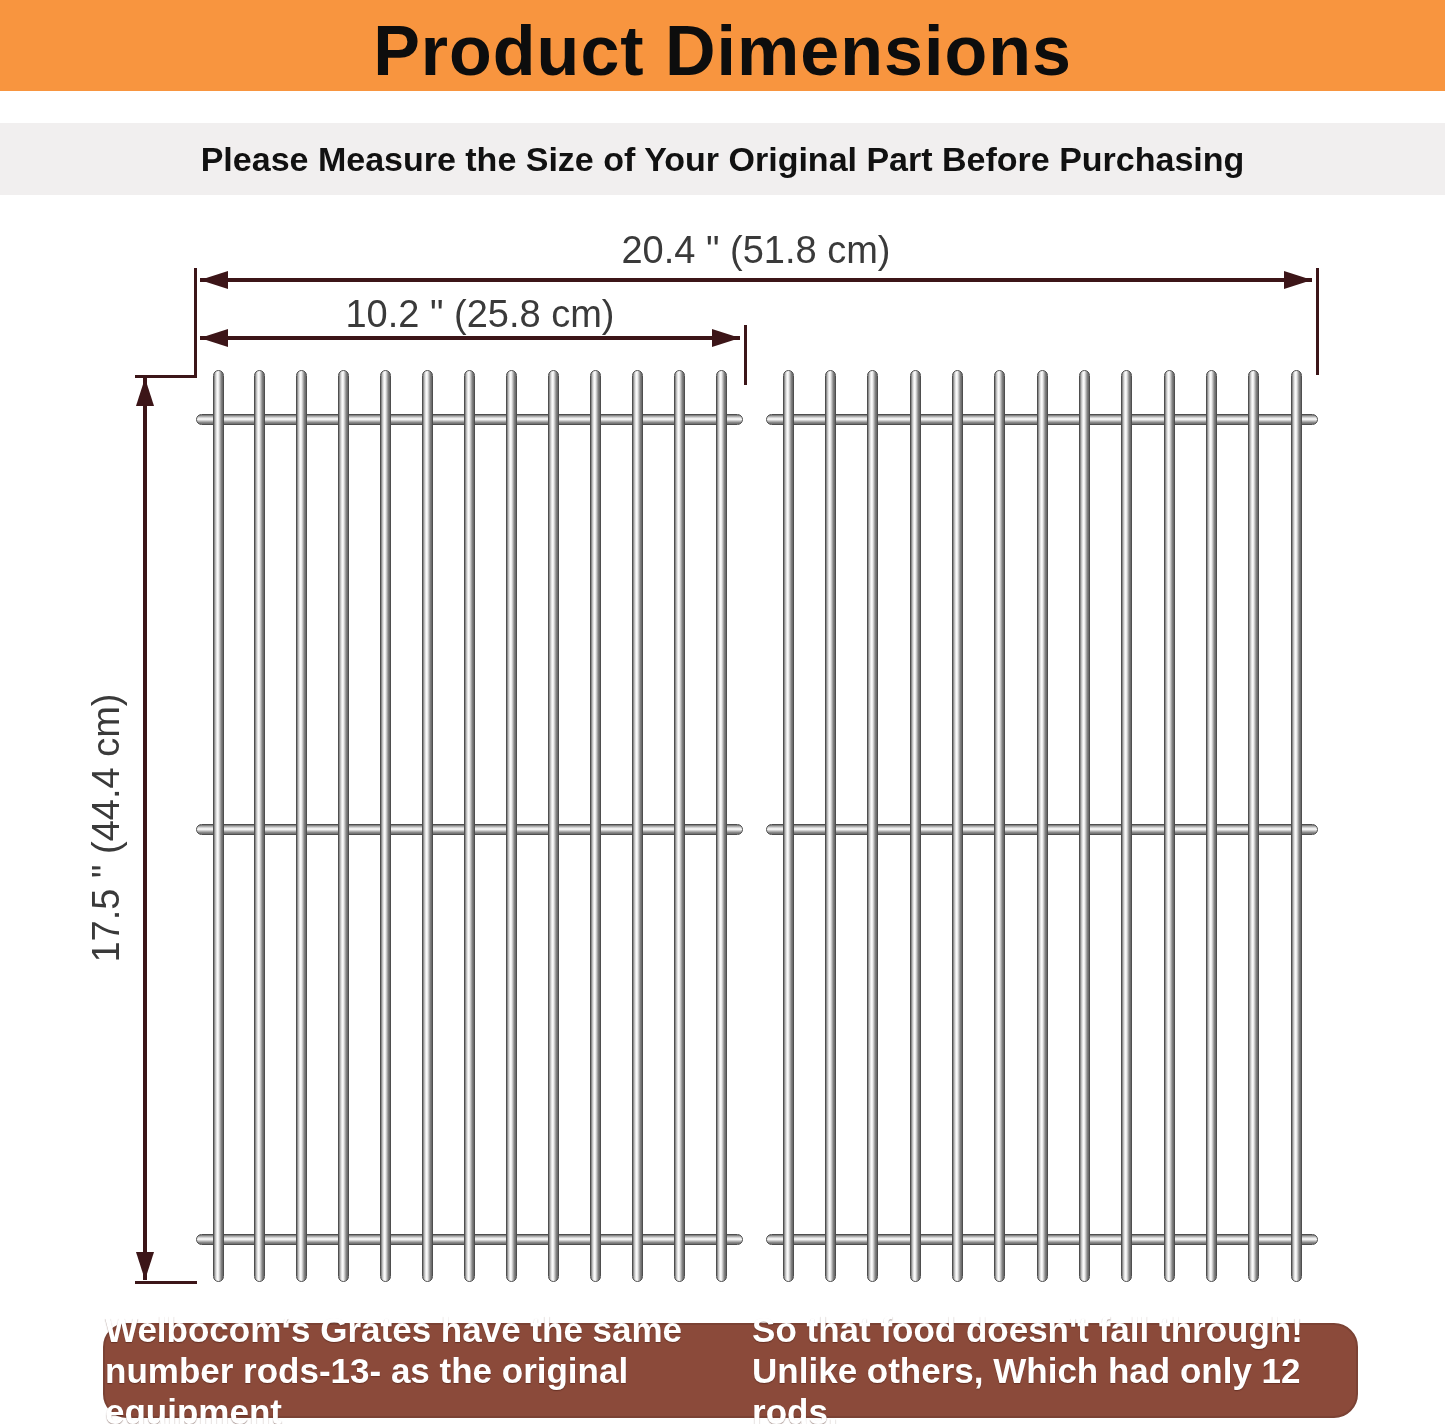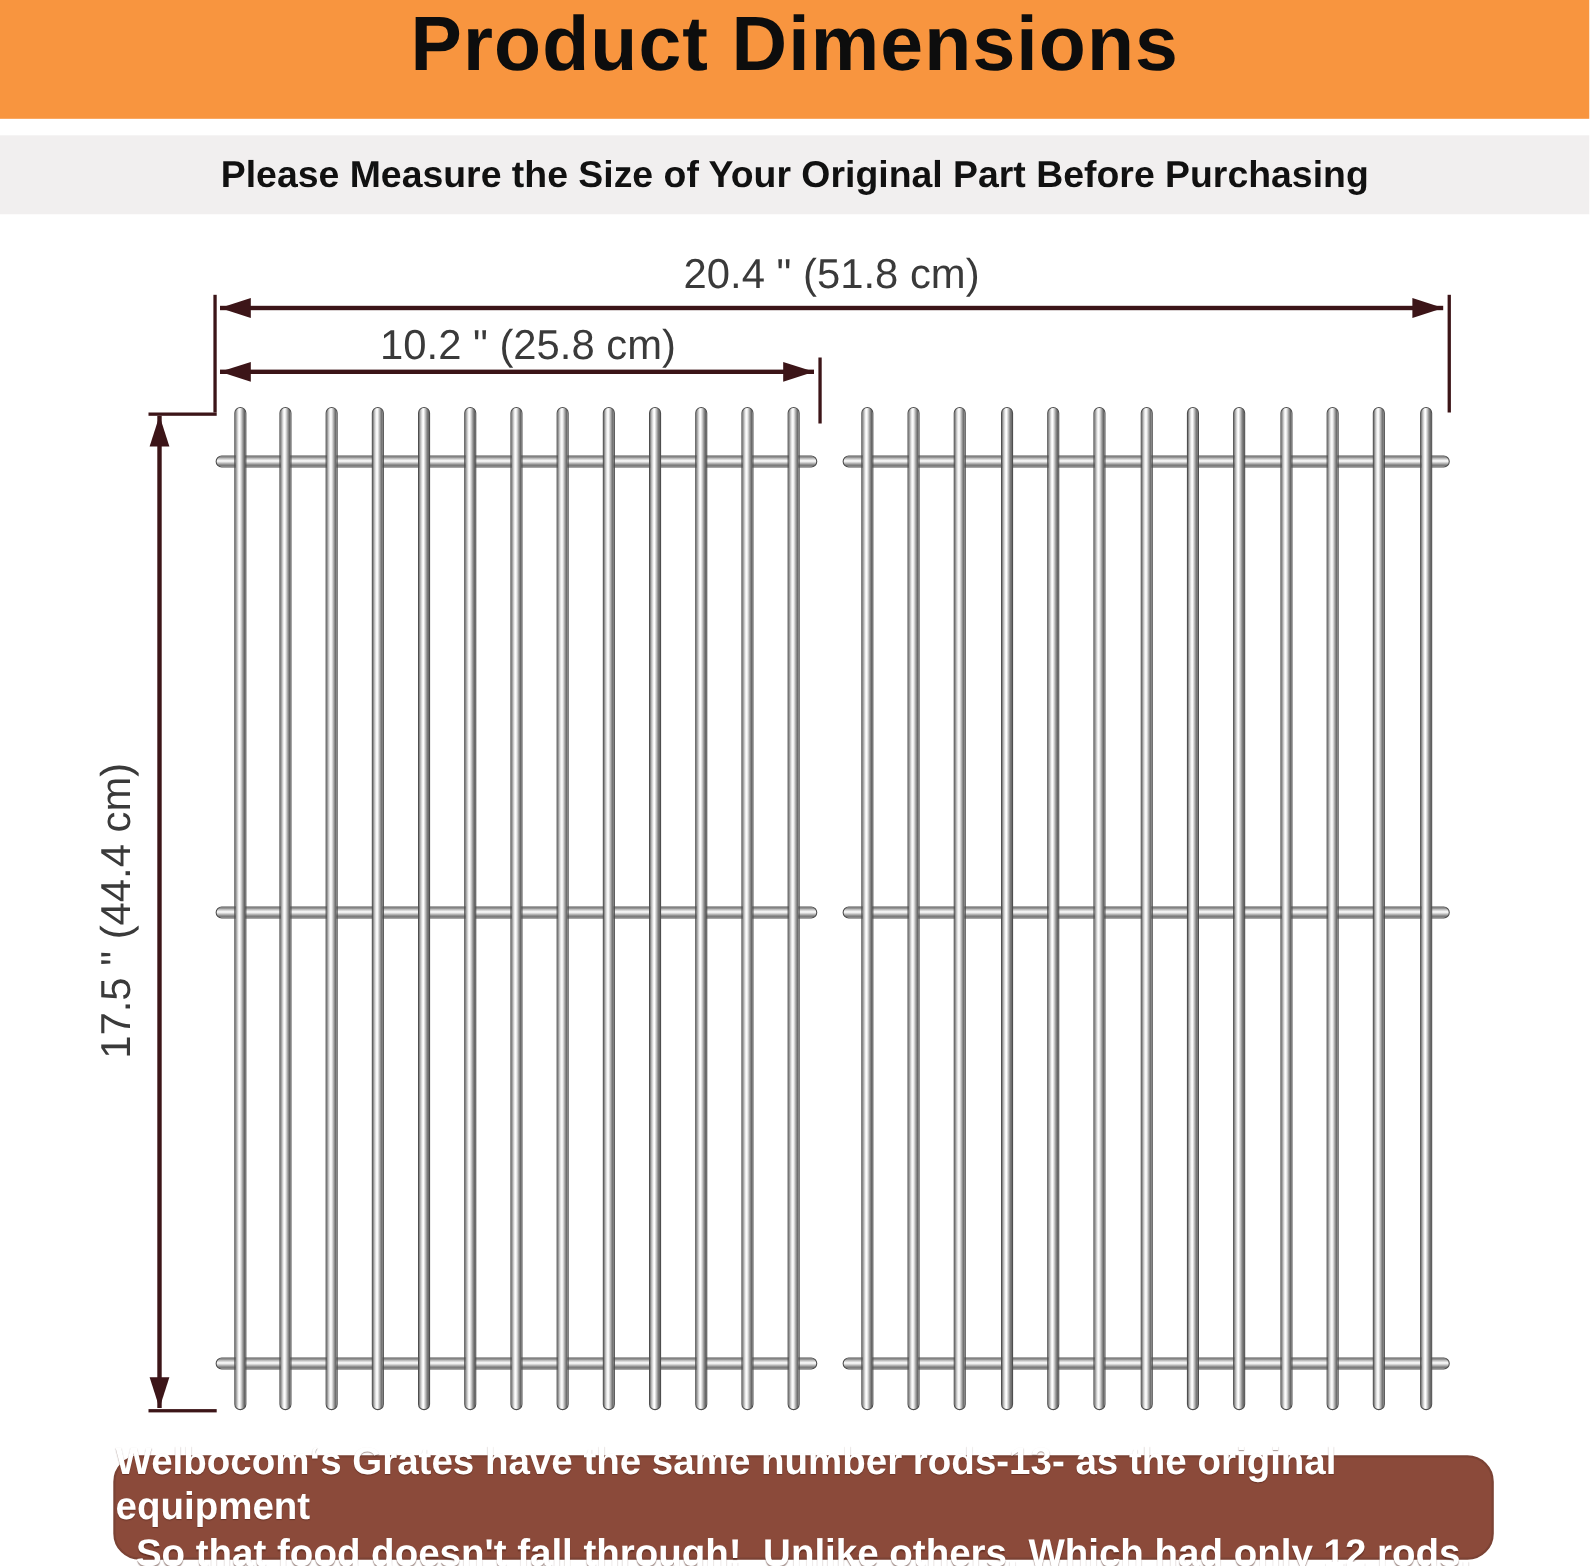--- a/index.html
+++ b/index.html
@@ -6,23 +6,23 @@
   html, body { width: 1445px; height: 1424px; }
   body {
     position: relative;
     background: #ffffff;
     font-family: "Liberation Sans", sans-serif;
     overflow: hidden;
   }
 
   
   .banner {
-    position: absolute; left: 0; top: 0; width: 1445px; height: 108px;
+    position: absolute; left: 0; top: 0; width: 1445px; height: 91px;
     background: #F8953F;
-    display: flex; align-items: flex-start; justify-content: center;
+    display: flex; align-items: flex-end; justify-content: center;
   }
   .banner-title {
     font-size: 70px; font-weight: 700; color: #0d0d0d; letter-spacing: 1px;
   }
   .subtitle-band {
     position: absolute; left: 0; top: 123px; width: 1445px; height: 72px;
     background: #F1EFEF;
     display: flex; align-items: center; justify-content: center;
   }
   .subtitle-text {
@@ -85,21 +85,21 @@
     border: 1px solid #4e4e4e; border-radius: 6px;
     background: linear-gradient(180deg,
       #707070 0%, #c4c4c4 22%, #ffffff 45%,
       #cfcfcf 62%, #8d8d8d 82%, #6b6b6b 100%);
   }
 
   
   .footer-box {
     position: absolute; left: 103px; top: 1323px; width: 1255px; height: 95px;
     background: #8B4A3A; border: 2px solid #7B4234; border-radius: 24px;
-    display: flex; flex-direction: column; align-items: center; justify-content: center;
+    display: flex; flex-direction: row; align-items: center; justify-content: center;
     gap: 2px;
   }
   .footer-line {
     font-size: 35px; font-weight: 700; color: #ffffff;
     line-height: 41px; white-space: pre-wrap;
     text-shadow: 0 1px 1px rgba(60,20,10,0.45);
   }
 </style>
 </head>
 <body>

